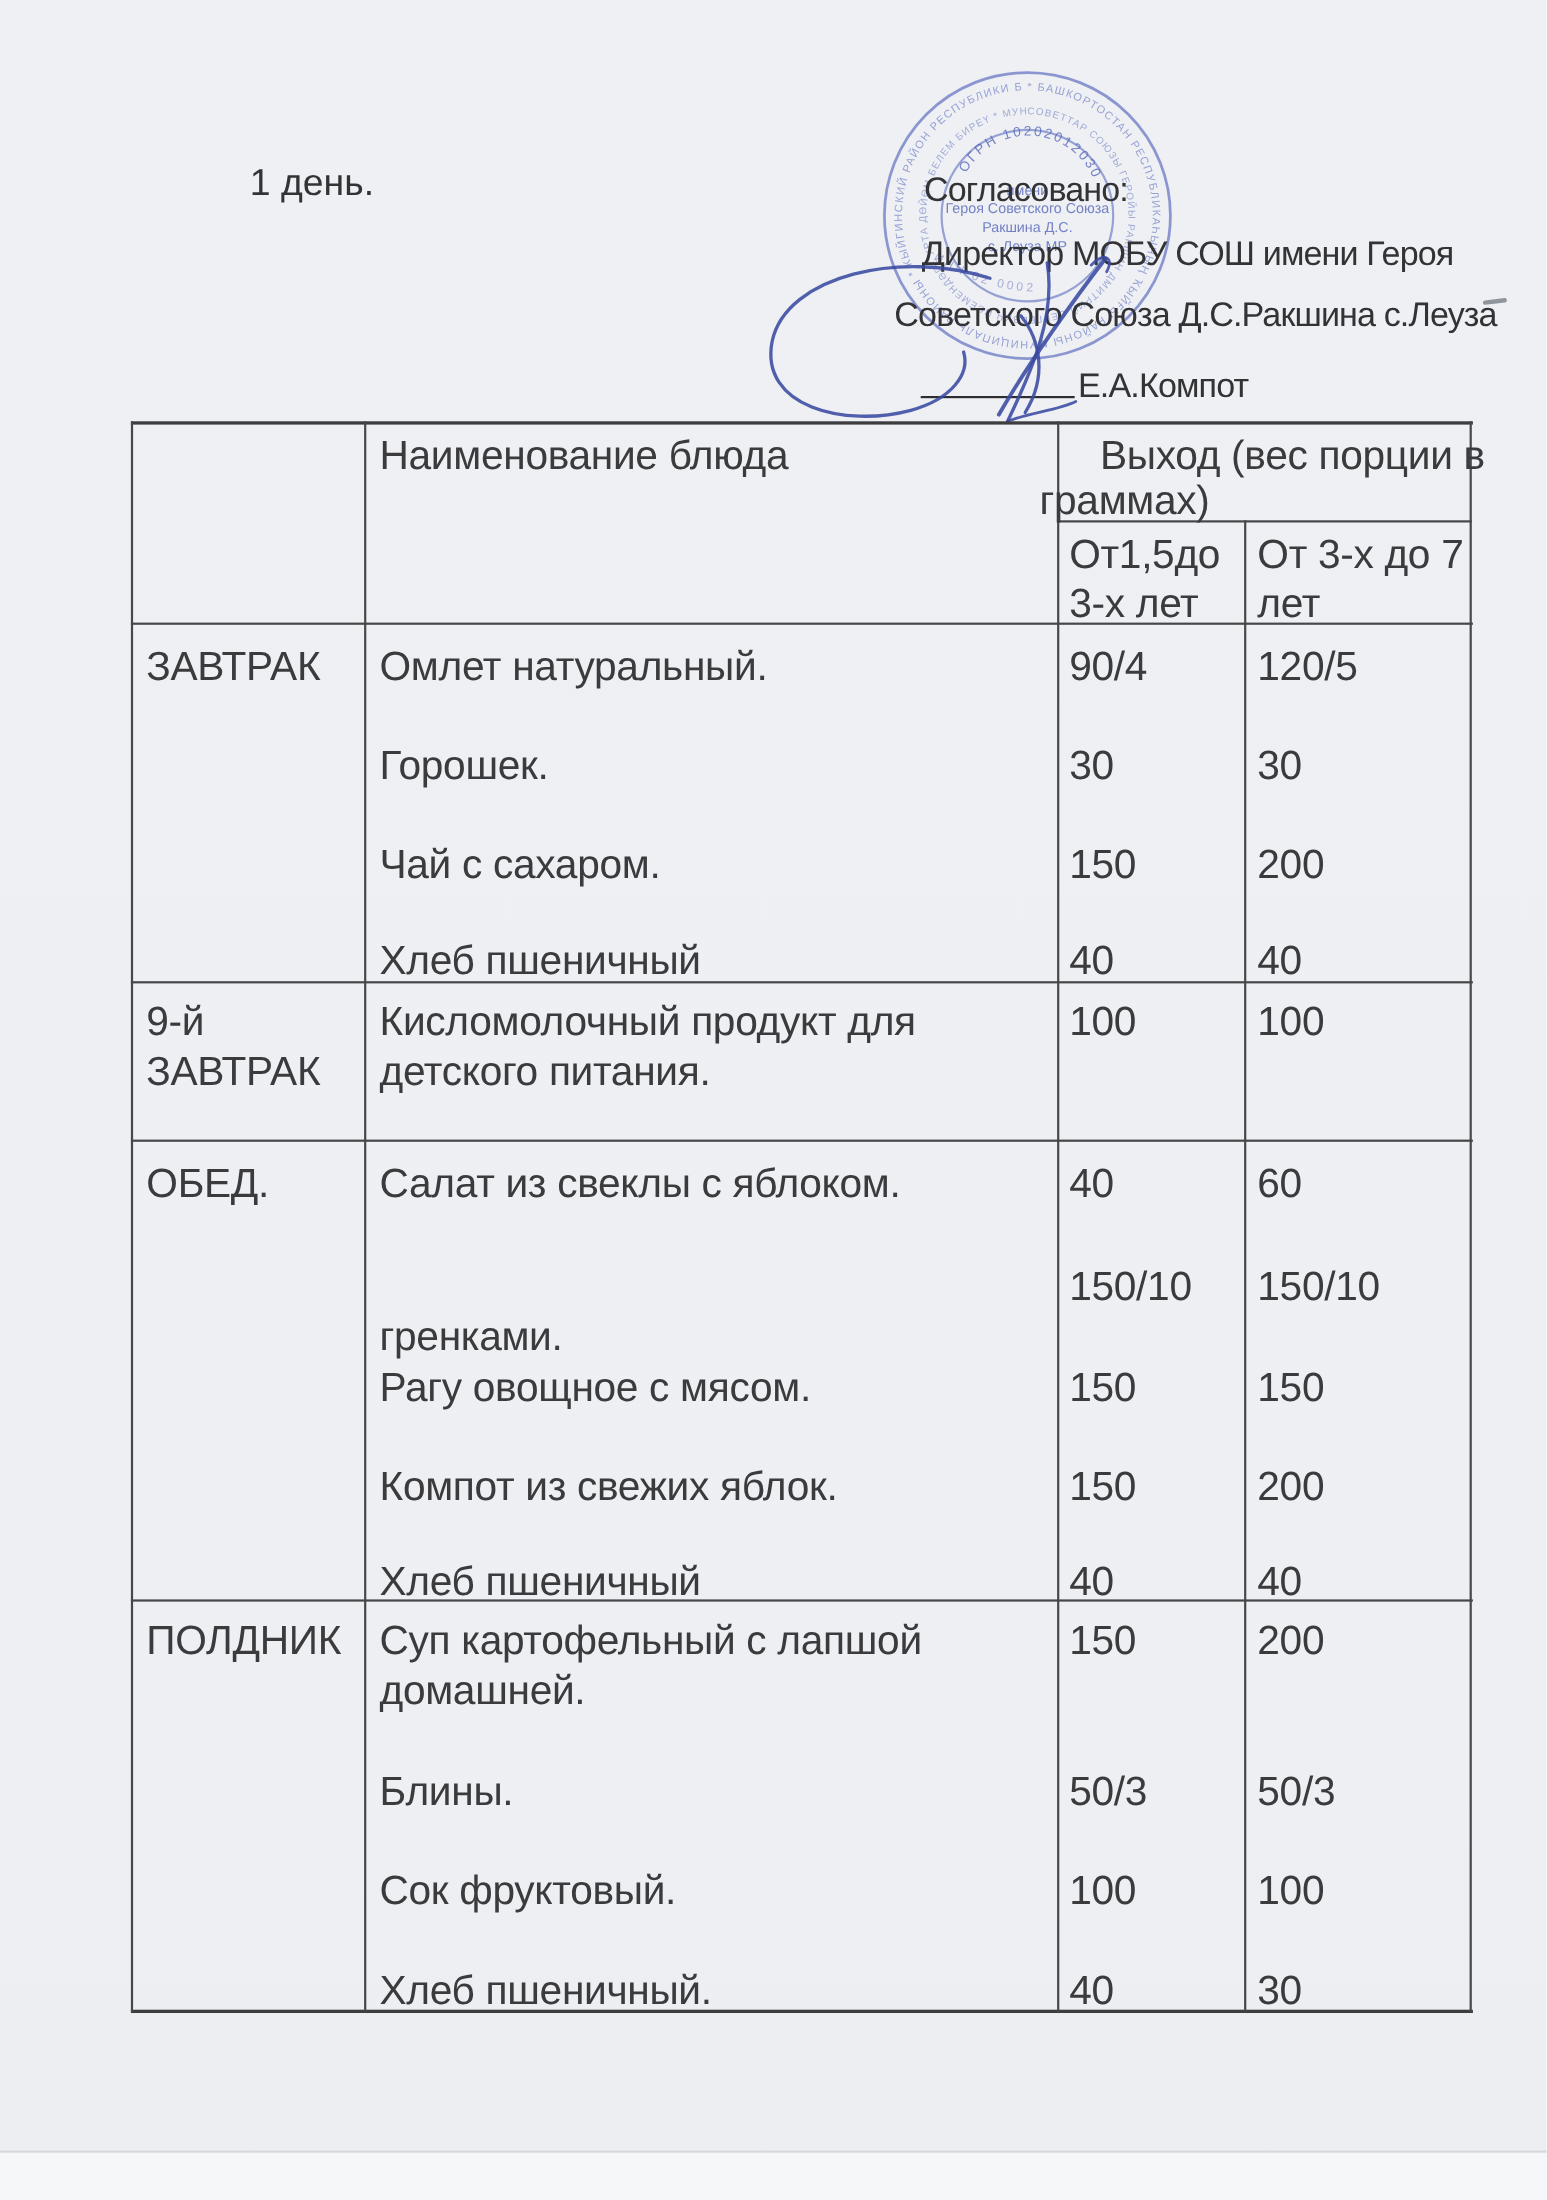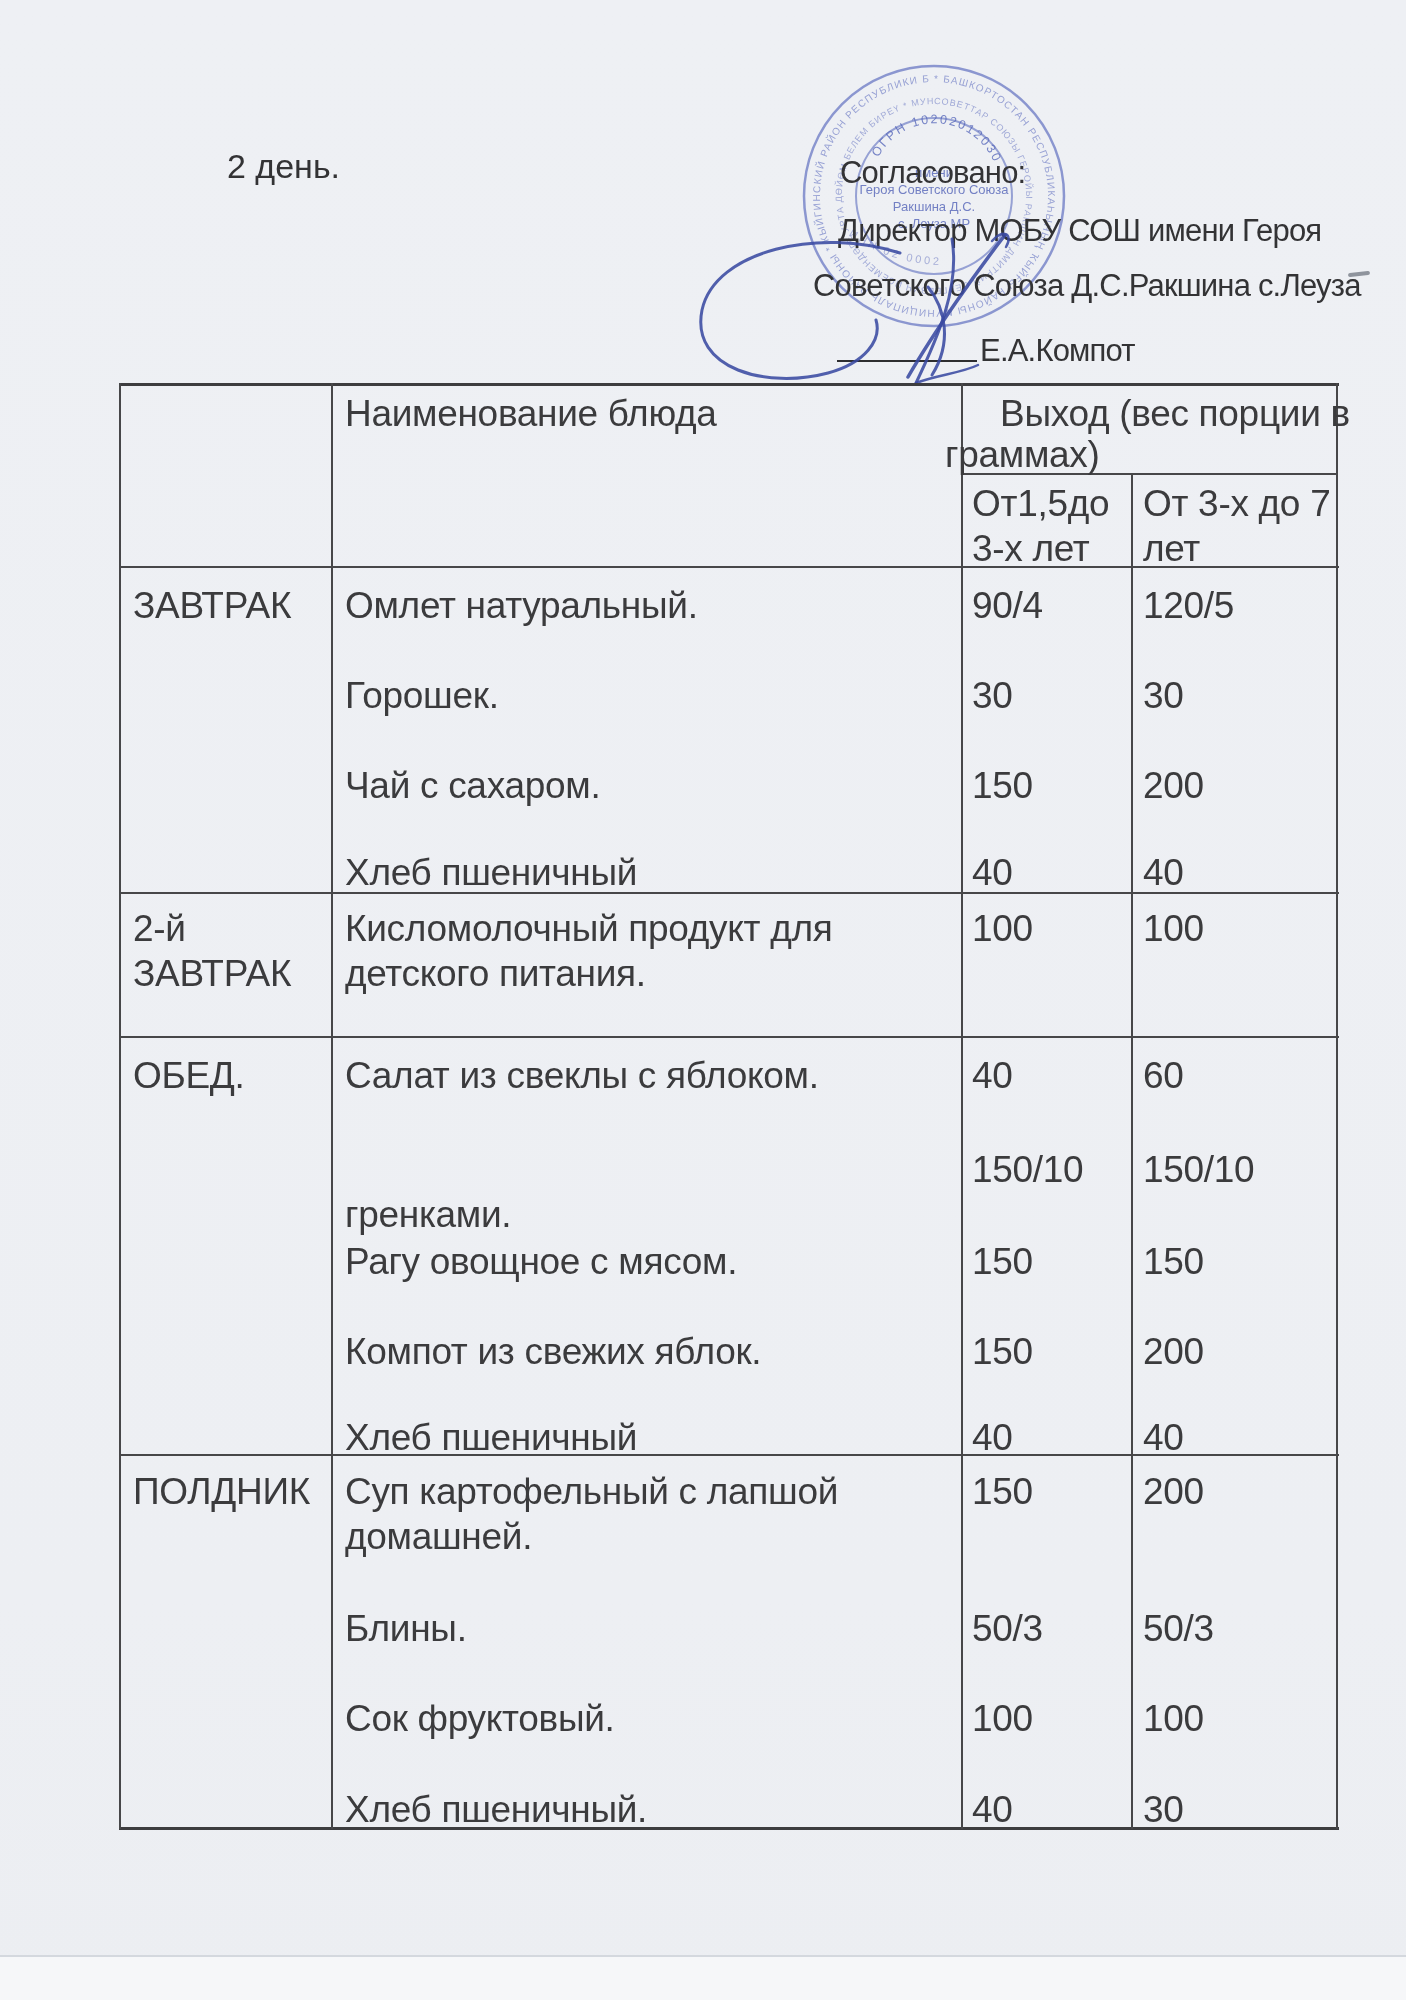--- a/index.html
+++ b/index.html
@@ -51,21 +51,21 @@
     </text>
     <text class="stamp-inn">
       <textPath href="#innp" startOffset="4">ИНН 02 0002</textPath>
     </text>
     <text class="stamp-center" x="139" y="127" font-size="12">имени</text>
     <text class="stamp-center" x="139" y="144">Героя Советского Союза</text>
     <text class="stamp-center" x="139" y="161">Ракшина Д.С.</text>
     <text class="stamp-center" x="139" y="178">с. Леуза МР</text>
   </svg>
 
-  <span class="day" style="left:227px;top:147px">2 день.</span>
+  <span class="day" style="left:227px;top:147px">1 день.</span>
   <span class="a" style="left:840px;top:152px">Согласовано:</span>
   <span class="a" style="left:838px;top:210px">Директор МОБУ СОШ имени Героя</span>
   <span class="a" style="left:813px;top:265px">Советского Союза Д.С.Ракшина с.Леуза</span>
   <div class="sigline" style="left:837px;top:360px;width:140px"></div>
   <span class="a" style="left:980px;top:330px">Е.А.Компот</span>
   <div class="edge-mark" style="left:1348px;top:272px"></div>
 
   <svg style="left:610px;top:225px;" width="480" height="210" viewBox="0 0 480 210">
     <g fill="none" stroke="rgba(58,74,162,0.88)" stroke-linecap="round">
       <path stroke-width="3" d="M 290 28 C 210 2, 105 25, 92 85 C 80 145, 158 164, 218 148 C 255 138, 272 115, 266 95"></path>
@@ -105,21 +105,21 @@
   <span class="t" style="left:345px;top:673px">Горошек.</span>
   <span class="t" style="left:972px;top:673px">30</span>
   <span class="t" style="left:1143px;top:673px">30</span>
   <span class="t" style="left:345px;top:763px">Чай с сахаром.</span>
   <span class="t" style="left:972px;top:763px">150</span>
   <span class="t" style="left:1143px;top:763px">200</span>
   <span class="t" style="left:345px;top:850px">Хлеб пшеничный</span>
   <span class="t" style="left:972px;top:850px">40</span>
   <span class="t" style="left:1143px;top:850px">40</span>
 
-  <span class="t" style="left:133px;top:906px">2-й</span>
+  <span class="t" style="left:133px;top:906px">9-й</span>
   <span class="t" style="left:133px;top:951px">ЗАВТРАК</span>
   <span class="t" style="left:345px;top:951px">детского питания.</span>
   <span class="t" style="left:345px;top:906px">Кисломолочный продукт для</span>
   <span class="t" style="left:972px;top:906px">100</span>
   <span class="t" style="left:1143px;top:906px">100</span>
 
   <span class="t" style="left:133px;top:1053px">ОБЕД.</span>
   <span class="t" style="left:345px;top:1053px">Салат из свеклы с яблоком.</span>
   <span class="t" style="left:972px;top:1053px">40</span>
   <span class="t" style="left:1143px;top:1053px">60</span>

